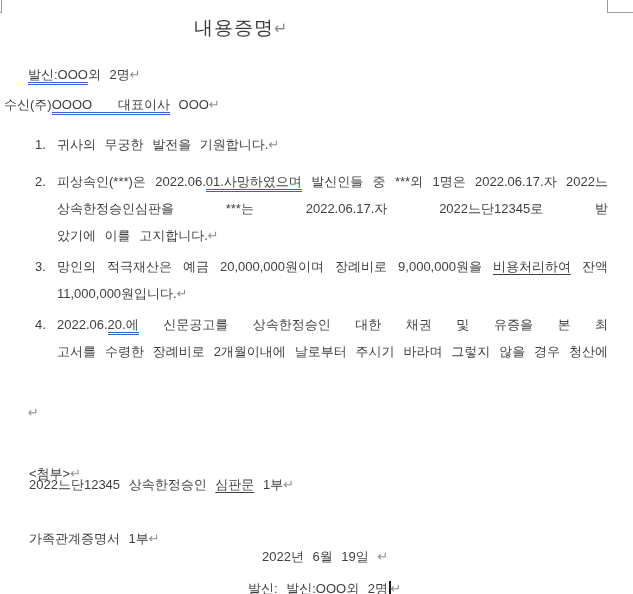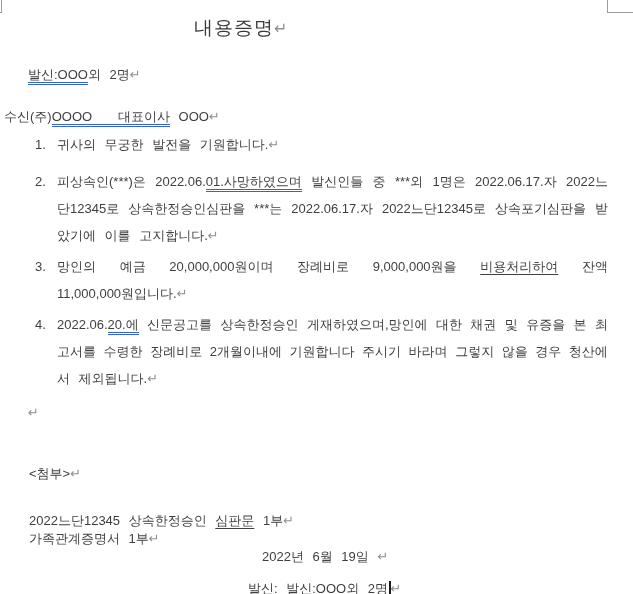--- a/index.html
+++ b/index.html
@@ -19,28 +19,28 @@
   .para{position:absolute;font-size:13px;line-height:27px;}
   .para .line{height:27px;white-space:pre;word-spacing:5px;}
   .para .line.just{
     display:flex;justify-content:space-between;align-items:baseline;
     white-space:nowrap;overflow:hidden;word-spacing:0;
   }
   .para .line.just .tok{white-space:pre;}
 
   .p-title{left:194px;top:15px;font-size:19px;line-height:26px;letter-spacing:1px;color:#3a3a3a;}
   .p-sender{left:4px;top:61px;margin-left:24px;}
-  .p-recipient{left:4px;top:103px;}
+  .p-recipient{left:4px;top:91px;}
   .p-item-1{left:57px;top:131px;width:551px;}
   .p-item-2{left:57px;top:168px;width:551px;}
   .p-item-3{left:57px;top:253px;width:551px;}
   .p-item-4{left:57px;top:311px;width:551px;}
   .p-spacer{left:28px;top:399px;}
   .p-attach-heading{left:29px;top:433px;margin-top:27px;}
-  .p-attach-doc1{left:29px;top:471px;margin-top:36px;}
+  .p-attach-doc1{left:29px;top:471px;}
   .p-attach-doc2{left:29px;top:505px;margin-top:20px;}
   .p-date{left:262px;top:543px;}
   .p-signature{left:248px;top:575px;}
 
   .list-number{position:absolute;left:-22px;top:0;word-spacing:0;}
 
   .mark-grammar{
     border-bottom:3px double #3563cd;
     padding-bottom:0px;
   }
@@ -88,71 +88,68 @@
           <span class="tok"><span>피상속인(***)은</span></span>
           <span class="tok"><span>2022.06.</span><span class="mark-grammar">01.사망하였으며</span></span>
           <span class="tok"><span>발신인들</span></span>
           <span class="tok"><span>중</span></span>
           <span class="tok"><span>***외</span></span>
           <span class="tok"><span>1명은</span></span>
           <span class="tok"><span>2022.06.17.자</span></span>
           <span class="tok"><span>2022느</span></span>
         </div>
         <div class="line just">
-          <span class="tok"><span>단12345로</span></span>
           <span class="tok"><span>상속한정승인심판을</span></span>
           <span class="tok"><span>***는</span></span>
           <span class="tok"><span>2022.06.17.자</span></span>
           <span class="tok"><span>2022느단12345로</span></span>
-          <span class="tok"><span>상속포기심판을</span></span>
           <span class="tok"><span>받</span></span>
         </div>
         <div class="line"><span>았기에 이를 고지합니다.</span><span class="pilcrow">↵</span></div>
       </div>
       <div class="para p-item-3">
         <span class="list-number">3.</span>
         <div class="line just">
           <span class="tok"><span>망인의</span></span>
+          <span class="tok"><span>적극재산은</span></span>
           <span class="tok"><span>예금</span></span>
           <span class="tok"><span>20,000,000원이며</span></span>
           <span class="tok"><span>장례비로</span></span>
           <span class="tok"><span>9,000,000원을</span></span>
           <span class="tok"><span class="mark-spell">비용처리하여</span></span>
           <span class="tok"><span>잔액</span></span>
         </div>
         <div class="line"><span>11,000,000원입니다.</span><span class="pilcrow">↵</span></div>
       </div>
       <div class="para p-item-4">
         <span class="list-number">4.</span>
         <div class="line just">
           <span class="tok"><span>2022.06.</span><span class="mark-grammar">20.에</span></span>
           <span class="tok"><span>신문공고를</span></span>
           <span class="tok"><span>상속한정승인</span></span>
-          <span class="tok"><span>게재하였으며,망인에</span></span>
           <span class="tok"><span>대한</span></span>
           <span class="tok"><span>채권</span></span>
           <span class="tok"><span>및</span></span>
           <span class="tok"><span>유증을</span></span>
           <span class="tok"><span>본</span></span>
           <span class="tok"><span>최</span></span>
         </div>
         <div class="line just">
           <span class="tok"><span>고서를</span></span>
           <span class="tok"><span>수령한</span></span>
           <span class="tok"><span>장례비로</span></span>
           <span class="tok"><span>2개월이내에</span></span>
-          <span class="tok"><span>기원합니다</span></span>
+          <span class="tok"><span>날로부터</span></span>
           <span class="tok"><span>주시기</span></span>
           <span class="tok"><span>바라며</span></span>
           <span class="tok"><span>그렇지</span></span>
           <span class="tok"><span>않을</span></span>
           <span class="tok"><span>경우</span></span>
           <span class="tok"><span>청산에</span></span>
         </div>
-        <div class="line"><span>서 제외됩니다.</span><span class="pilcrow">↵</span></div>
       </div>
       <div class="para p-spacer">
         <div class="line"><span class="pilcrow">↵</span></div>
       </div>
       <div class="para p-attach-heading">
         <div class="line"><span>&lt;첨부&gt;</span><span class="pilcrow">↵</span></div>
       </div>
       <div class="para p-attach-doc1">
         <div class="line"><span>2022느단12345 상속한정승인 </span><span class="mark-spell">심판문</span><span> 1부</span><span class="pilcrow">↵</span></div>
       </div>

